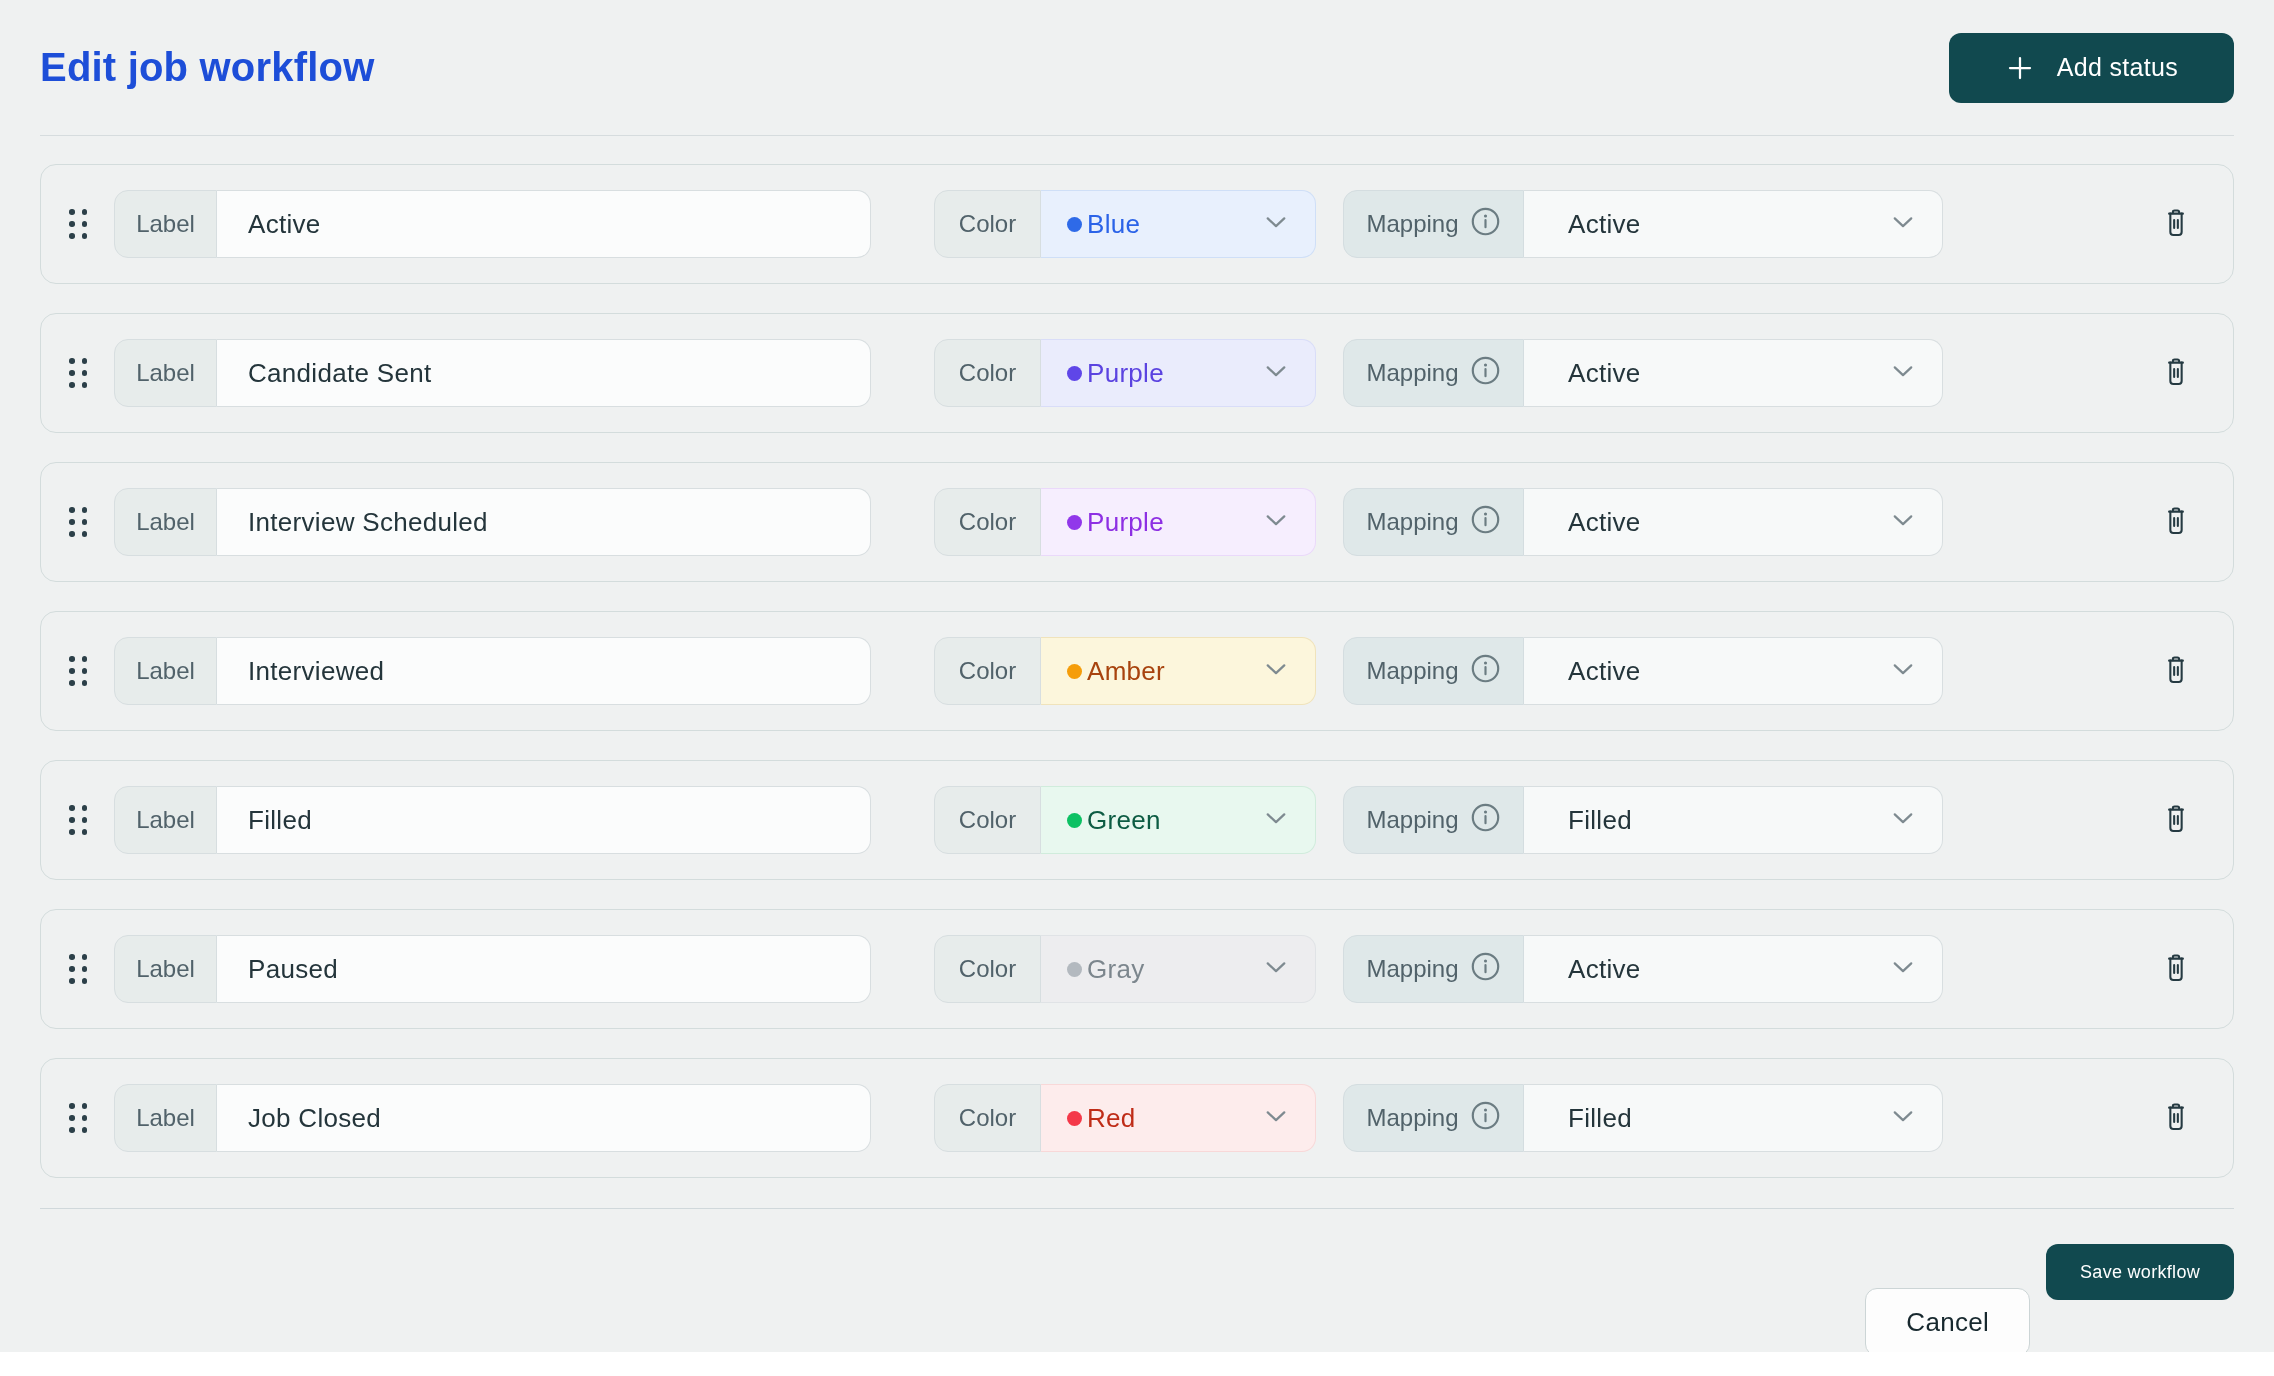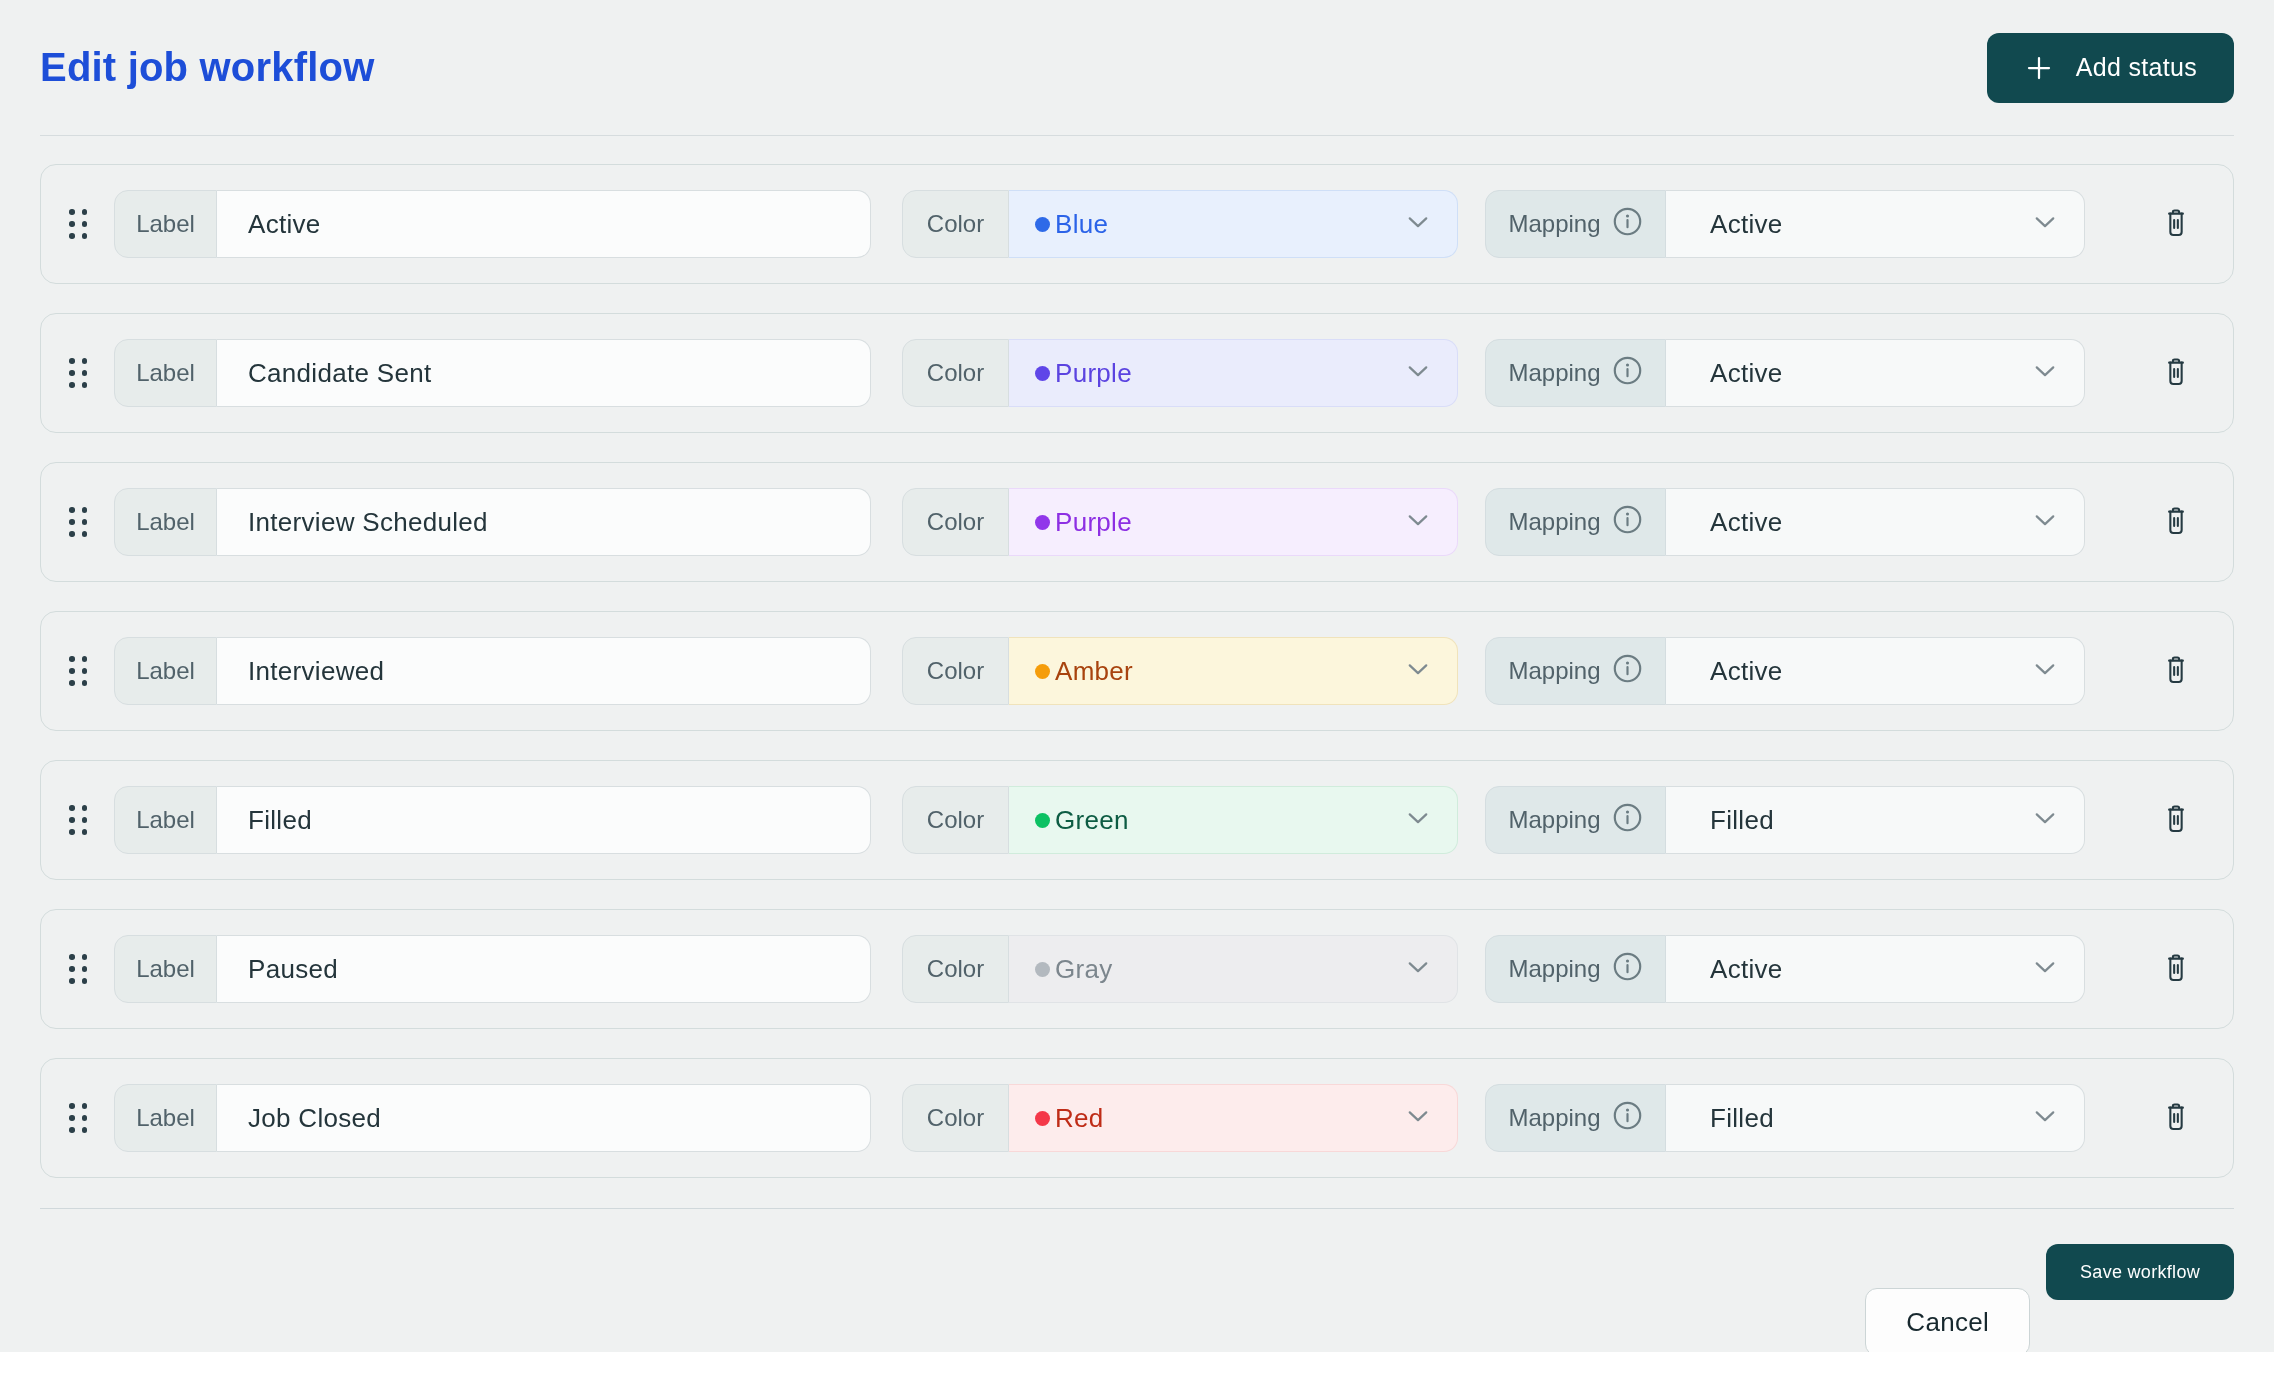--- a/index.html
+++ b/index.html
@@ -4,21 +4,21 @@
 <style>
   * { margin:0; padding:0; box-sizing:border-box; }
   html,body { width:2274px; height:1376px; background:#ffffff; font-family:"Liberation Sans", sans-serif; }
   .modal { width:2274px; height:1352px; background:#eff1f1; padding:0 40px; overflow:hidden; }
 
   
   .modal-header { height:136px; display:flex; align-items:center; justify-content:space-between; border-bottom:1px solid #d6dcde; }
   .page-title { font-size:40px; font-weight:700; color:#1d4ed8; letter-spacing:.2px; }
   .btn { border:none; cursor:pointer; font-family:inherit; display:inline-flex; align-items:center; justify-content:center; letter-spacing:.3px; }
   .btn-primary { background:#11494f; color:#ffffff; border-radius:12px; font-size:25px; }
-  .add-status-btn { height:70px; padding:0 37px; gap:22px; }
+  .add-status-btn { height:70px; padding:0 56px; gap:22px; }
   .plus-icon { width:30px; height:30px; display:inline-block; }
 
   
   .rows { margin-top:28px; }
   .status-row { height:120px; border:1.5px solid #d3dcdc; border-radius:16px; margin-bottom:29px;
                 display:flex; align-items:center; padding:0 34px 0 28px; background:transparent; }
 
   .drag-handle { width:18px; height:40px; display:grid; grid-template-columns:5.5px 5.5px; grid-auto-rows:5.5px;
                  column-gap:7px; row-gap:6.5px; align-content:center; cursor:grab; margin-right:27px; flex:none; }
   .drag-handle i { background:#2c4049; border-radius:50%; }
@@ -26,21 +26,21 @@
   .group { height:68px; display:flex; flex:none; }
   .prefix { background:#e7eceb; border:1px solid #d7dee0; border-radius:14px 0 0 14px;
             display:flex; align-items:center; justify-content:center; gap:11px;
             color:#51626a; font-size:24px; flex:none; }
   .label-group { width:757px; margin-right:31px; }
   .label-group .prefix { width:103px; }
   .value-input { flex:1; min-width:0; background:#fbfcfc; border:1px solid #d8dee0; border-left:none;
                  border-radius:0 14px 14px 0; padding:0 20px 0 31px; font-size:26px; color:#24353b;
                  font-family:inherit; letter-spacing:.3px; outline:none; }
 
-  .color-group { width:556px; margin-right:27px; }
+  .color-group { width:382px; margin-right:27px;margin-left:32px; }
   .color-group .prefix { width:107px; }
   .color-value { flex:1; min-width:0; display:flex; align-items:center; background:var(--bg);
                  border:1px solid var(--bdr); border-left:none; border-radius:0 14px 14px 0;
                  padding:0 28px 0 26px; gap:5px; cursor:pointer; }
   .color-dot { width:15px; height:15px; border-radius:50%; background:var(--dot); flex:none; }
   .color-name { font-size:26px; color:var(--txt); letter-spacing:.3px; }
 
   .mapping-group { width:600px;justify-content:flex-end; }
   .mapping-group .prefix { width:181px; background:#dfe8e9; border-color:#d4dde0; }
   .mapping-value { flex:1; min-width:0; display:flex; align-items:center; background:#f7f9f9;

